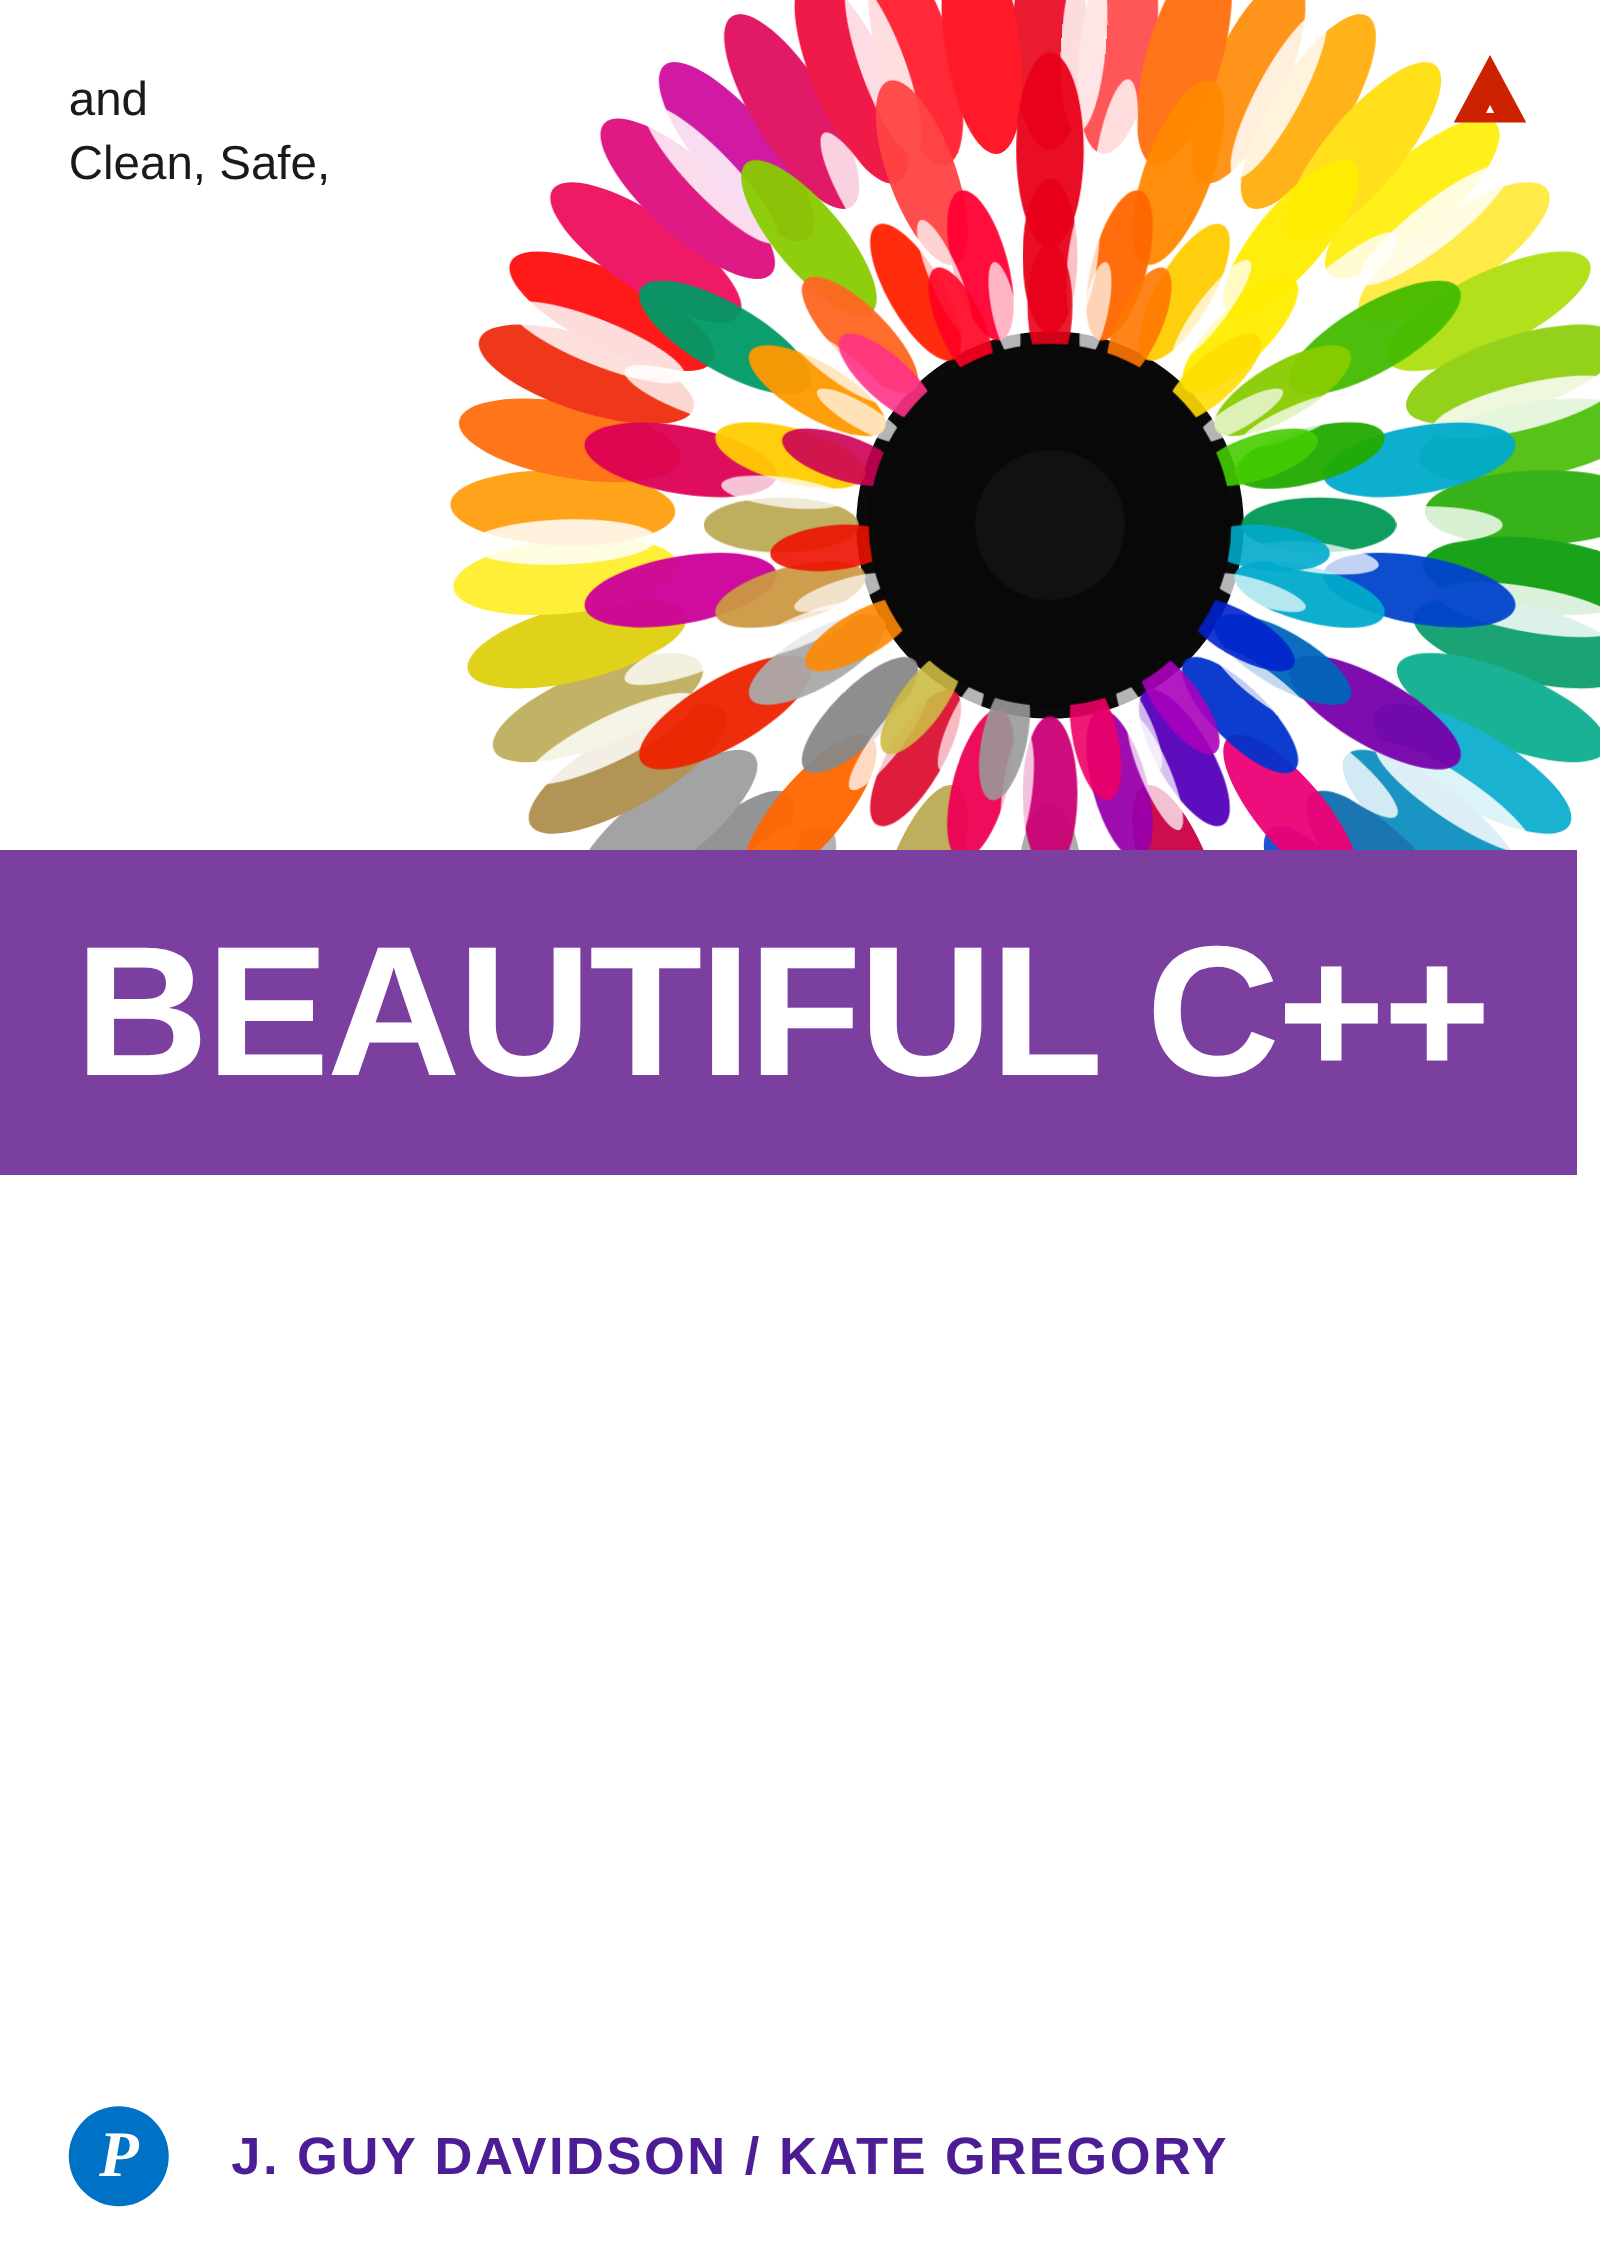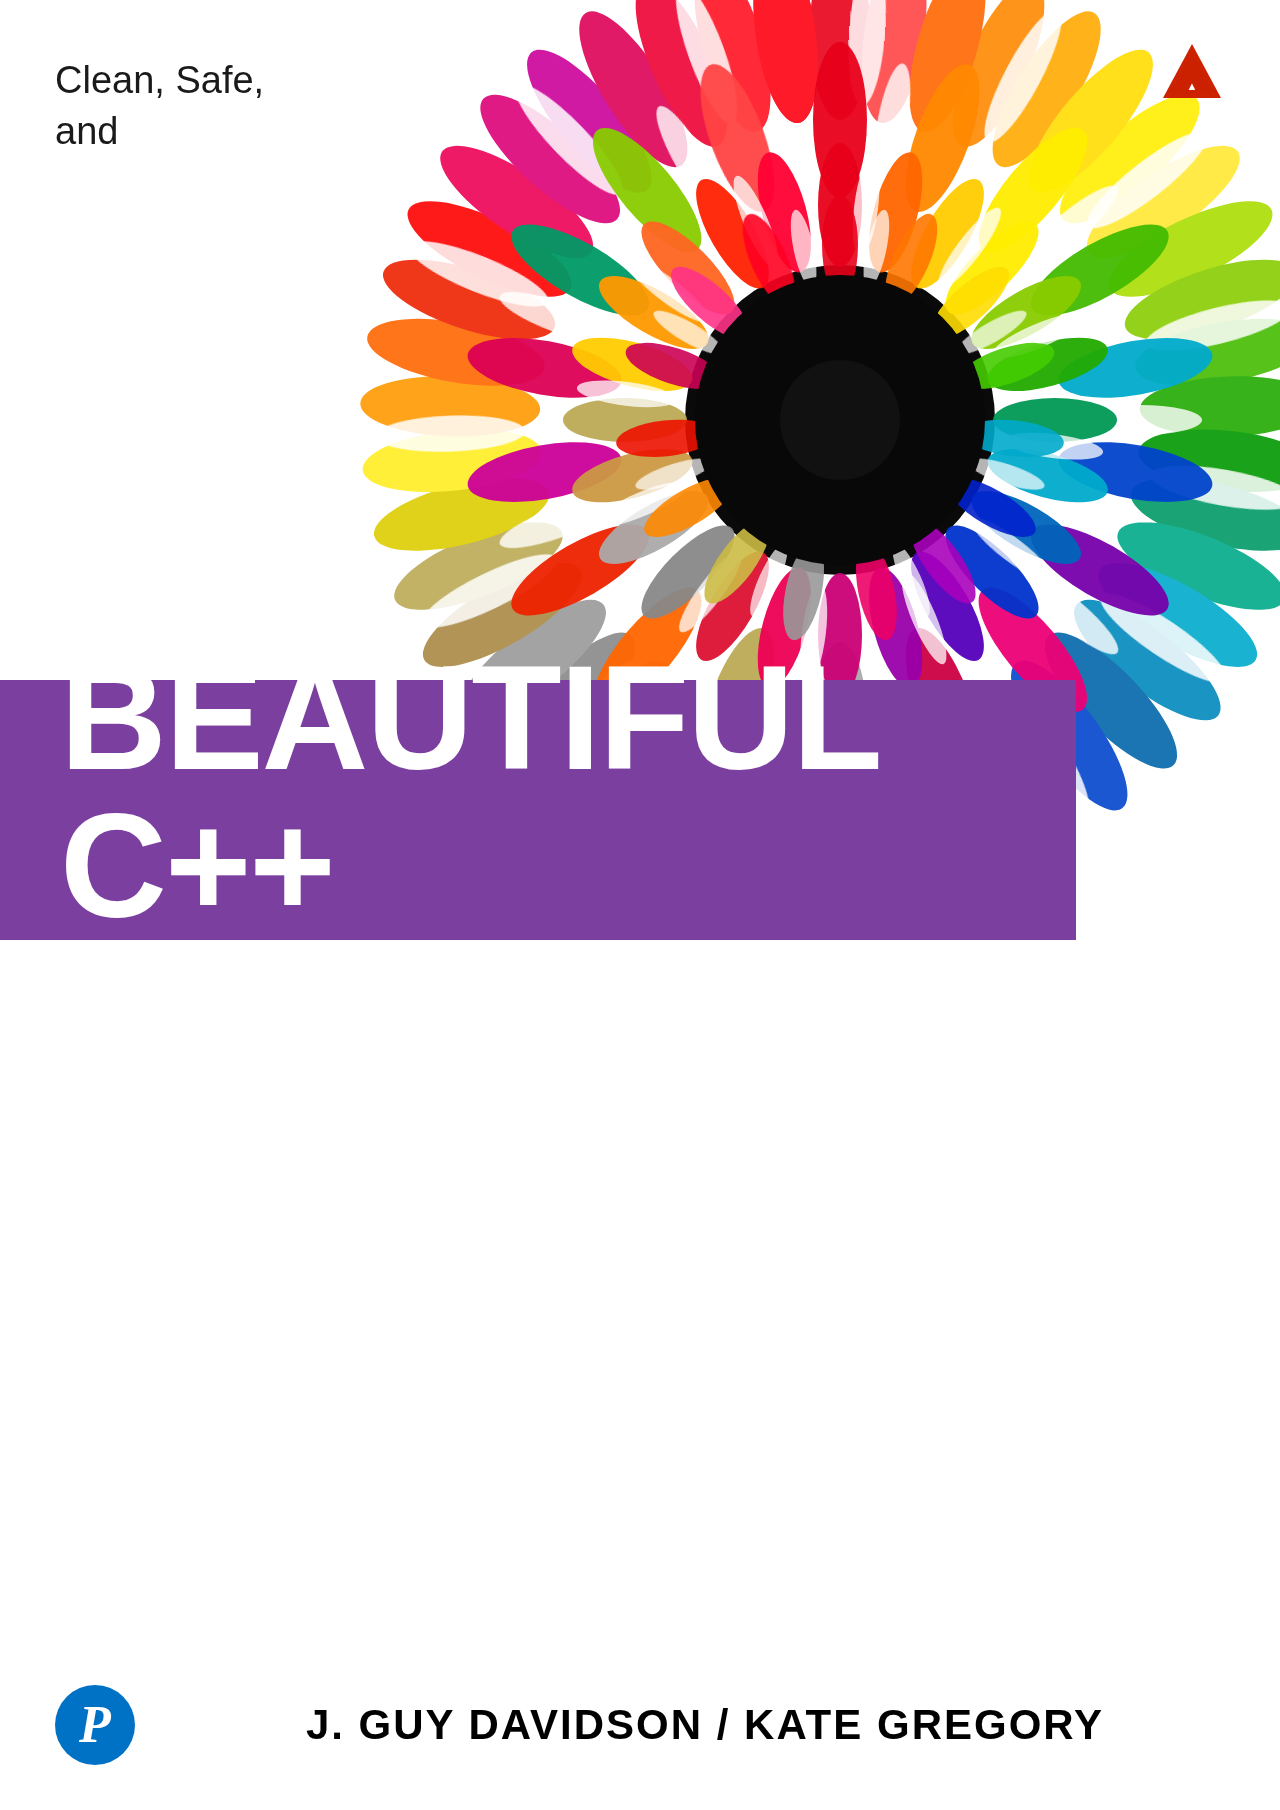--- a/index.html
+++ b/index.html
@@ -37,25 +37,25 @@
       color: #1a1a1a;
       line-height: 1.35;
       z-index: 10;
     }
 
     
     .banner {
       position: absolute;
       top: 680px;
       left: 0;
-      width: 1076px;
+      width: 1261px;
       height: 260px;
       background: #7b3fa0;
       display: flex;
-      align-items: flex-end;
+      align-items: center;
       padding-left: 60px;
       z-index: 20;
     }
     .banner-title {
       font-size: 148px;
       font-weight: 900;
       color: #ffffff;
       letter-spacing: -2px;
       line-height: 1;
       font-family: Arial Black, Arial, sans-serif;
@@ -87,23 +87,23 @@
       color: white;
       font-size: 52px;
       font-weight: bold;
       font-style: italic;
       font-family: Georgia, serif;
       line-height: 1;
     }
     .author-names {
       font-size: 42px;
       font-weight: 700;
-      color: #000000;
+      color: #4c1d95;
       letter-spacing: 2px;
-      text-align: center;
+      text-align: left;
       flex: 1;
       font-family: Arial, sans-serif;
     }
 
     
     .aw-logo {
       position: absolute;
       top: 40px;
       right: 55px;
       z-index: 30;
@@ -321,22 +321,22 @@
         </g>
       </g>
 
       <circle cx="530" cy="480" r="145" fill="#080808"></circle>
       <circle cx="530" cy="480" r="60" fill="#111"></circle>
 
     </svg>
   </div>
 
   <div class="subtitle">
+    <div>and</div>
     <div>Clean, Safe,</div>
-    <div>and</div>
   </div>
 
   <div class="banner">
     <div class="banner-title">BEAUTIFUL C++</div>
   </div>
 
   <div class="author-area">
     <div class="pearson-logo">
       <span class="pearson-p">P</span>
     </div>

